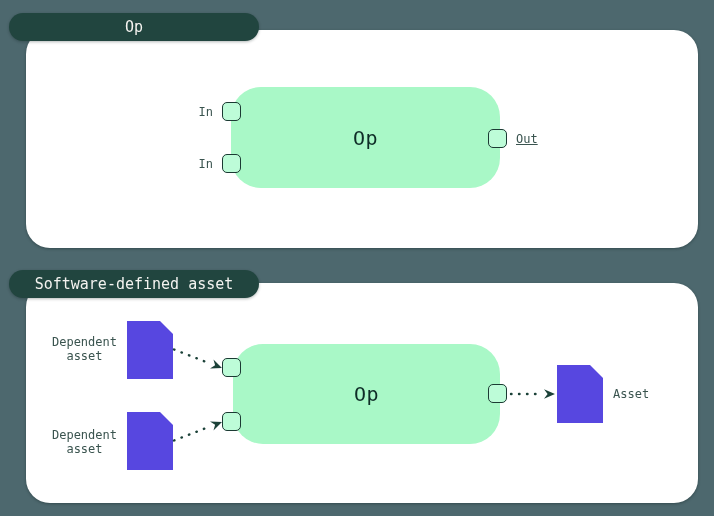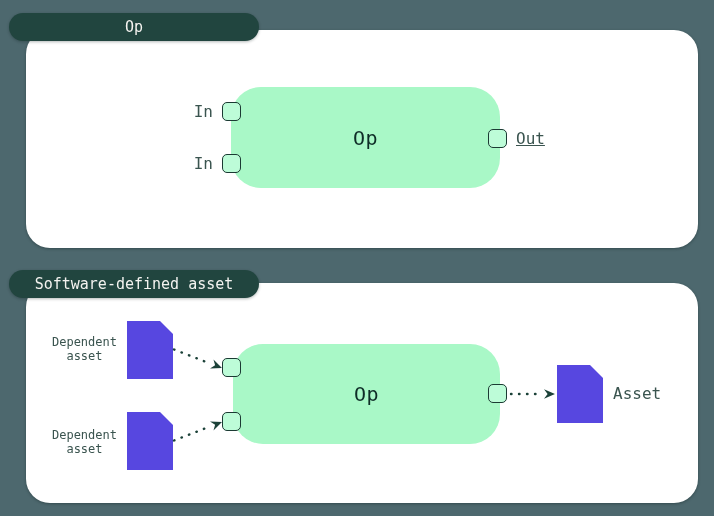--- a/index.html
+++ b/index.html
@@ -37,21 +37,21 @@
   .op-node .op-label{
     font-size:20px;color:var(--node-text);letter-spacing:.5px;
   }
   .node-op{left:205px;top:57px;width:269px;height:101px;}
   .node-sda{left:207px;top:61px;width:267px;height:100px;}
   .port{
     position:absolute;width:19px;height:19px;border-radius:5px;
     background:var(--port-fill);border:1.7px solid var(--port-border);z-index:4;
   }
   .io-label{
-    position:absolute;font-size:16px;line-height:16px;color:var(--label-text);
+    position:absolute;font-size:12px;line-height:16px;color:var(--label-text);
   }
   .io-right{text-align:right;}
   .doc{
     position:absolute;width:46px;height:58px;background:var(--asset-fill);
     clip-path:polygon(0 0,33px 0,100% 13px,100% 100%,0 100%);
   }
   .dep-label{
     position:absolute;font-size:12px;line-height:14px;color:var(--label-text);
     text-align:center;white-space:pre-line;
   }

